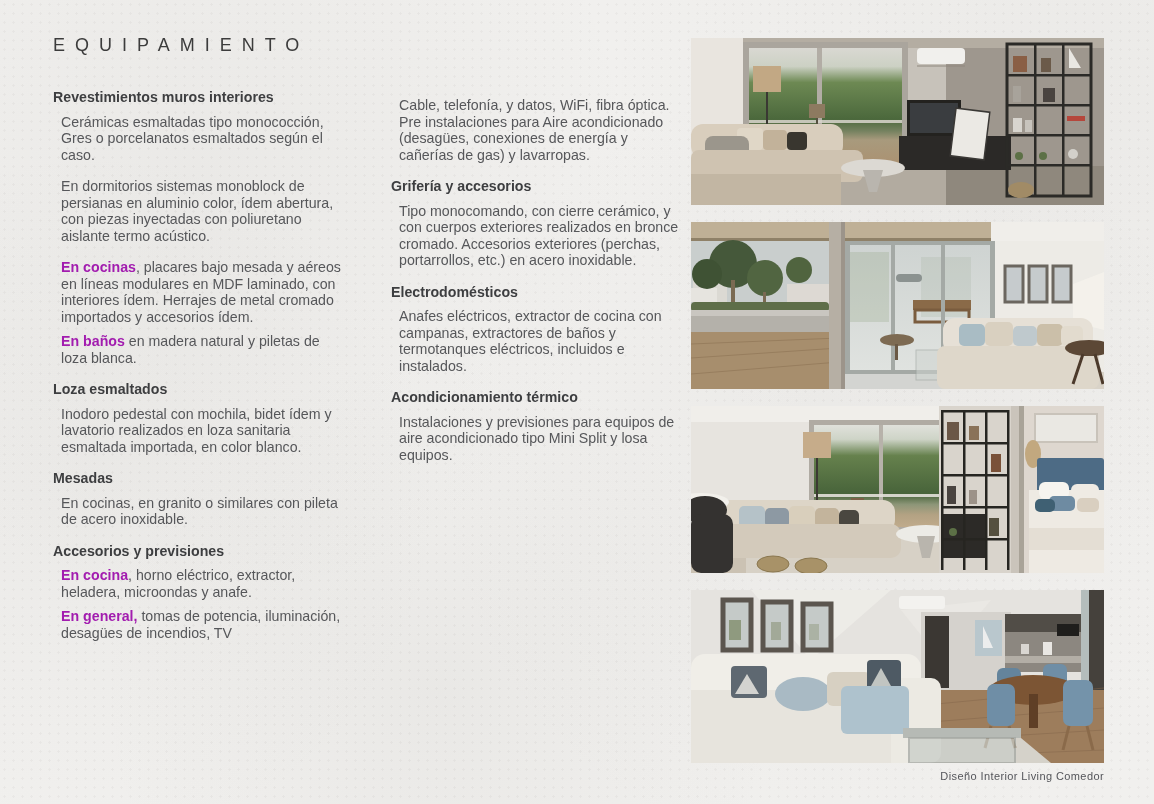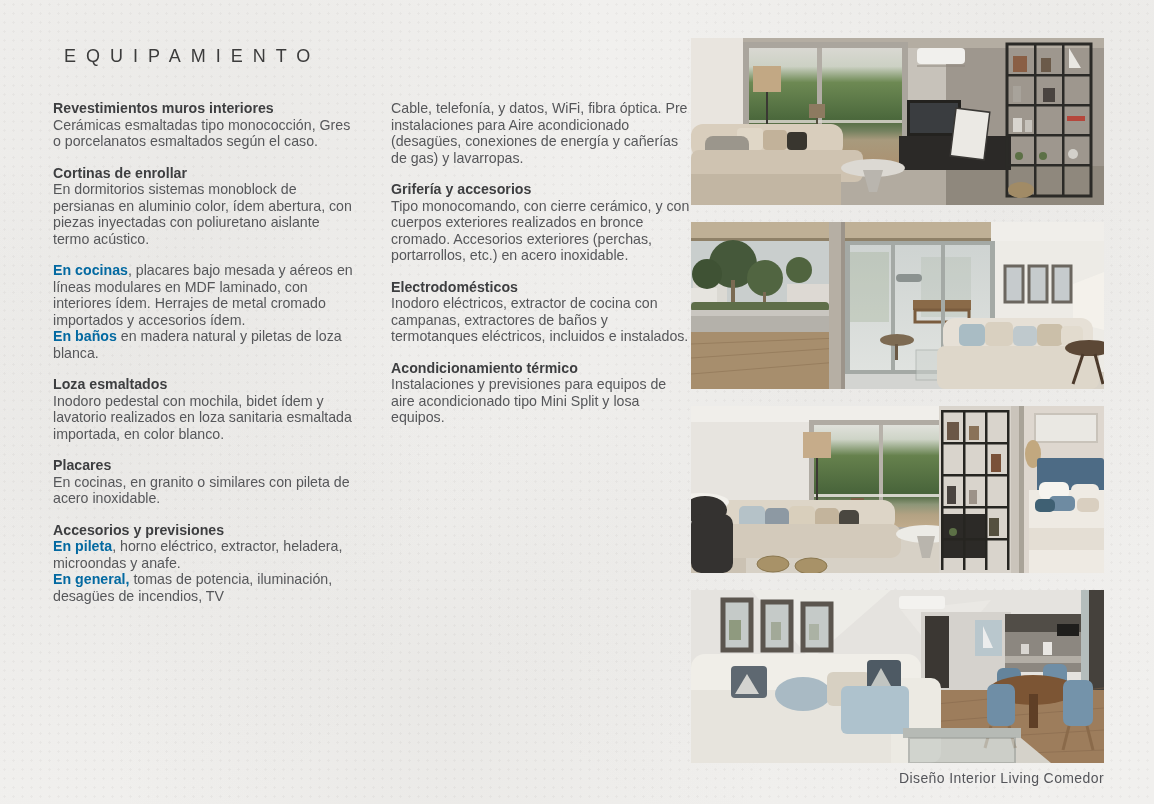--- a/index.html
+++ b/index.html
@@ -12,81 +12,80 @@
       radial-gradient(circle at 72% 58%, rgba(125,122,114,0.05), transparent 42%),
       radial-gradient(circle at 38% 86%, rgba(125,122,114,0.065), transparent 34%),
       radial-gradient(circle at 92% 12%, rgba(125,122,114,0.05), transparent 36%),
       radial-gradient(circle at 8% 62%, rgba(125,122,114,0.05), transparent 30%);
     background-size:9px 9px, auto, auto, auto, auto, auto;
     font-family:"Liberation Sans", sans-serif;
     color:#56575a;
   }
   .page{position:absolute;inset:0;}
   .title{
-    position:absolute;left:53px;top:35px;margin:11px;
+    position:absolute;left:53px;top:35px;margin:0;
     font-size:18px;font-weight:500;letter-spacing:10px;color:#3c3c3c;
   }
-  .columns{position:absolute;left:53px;top:100px;width:640px;display:flex;gap:36px;}
+  .columns{position:absolute;left:53px;top:89px;width:640px;display:flex;gap:36px;}
   .column{width:310px;}
   .spec{margin:0 0 15px 0;}
   .spec h3{margin:0;font-size:14.2px;line-height:16.5px;font-weight:bold;color:#3d3e40;}
-  .spec p{margin:0;font-size:14.2px;line-height:16.5px;color:#56575a;}
-  .spec p .b{font-weight:bold;color:#0369a1;}
+  .spec p{margin:8px;font-size:14.2px;line-height:16.5px;color:#56575a;}
+  .spec p .b{font-weight:bold;color:#a21caf;}
   .photos{position:absolute;left:691px;top:38px;width:413px;}
   .photo{width:413px;height:167px;margin:0 0 17px 0;display:block;}
   .photo.tall{height:173px;margin-bottom:7px;}
   .photo svg{display:block;width:100%;height:100%;}
-  .caption{width:413px;text-align:right;font-size:14px;letter-spacing:0.4px;color:#54555a;}
+  .caption{width:413px;text-align:right;font-size:11px;letter-spacing:0.4px;color:#54555a;}
 </style>
 </head>
 <body>
 
 <div class="page">
 
   <h1 class="title">EQUIPAMIENTO</h1>
 
   <div class="columns">
     <div class="column">
         <section class="spec">
           <h3>Revestimientos muros interiores</h3>
           <p><span>Cerámicas esmaltadas tipo monococción, Gres o porcelanatos esmaltados según el caso.</span></p>
         </section>
         <section class="spec">
-          <h3>Cortinas de enrollar</h3>
           <p><span>En dormitorios sistemas monoblock de persianas en aluminio color, ídem abertura, con piezas inyectadas con poliuretano aislante termo acústico.</span></p>
         </section>
         <section class="spec">
           <p><span class="b">En cocinas</span><span>, placares bajo mesada y aéreos en líneas modulares en MDF laminado, con interiores ídem. Herrajes de metal cromado importados y accesorios ídem.</span></p>
           <p><span class="b">En baños</span><span> en madera natural y piletas de loza blanca.</span></p>
         </section>
         <section class="spec">
           <h3>Loza esmaltados</h3>
           <p><span>Inodoro pedestal con mochila, bidet ídem y lavatorio realizados en loza sanitaria esmaltada importada, en color blanco.</span></p>
         </section>
         <section class="spec">
-          <h3>Placares</h3>
+          <h3>Mesadas</h3>
           <p><span>En cocinas, en granito o similares con pileta de acero inoxidable.</span></p>
         </section>
         <section class="spec">
           <h3>Accesorios y previsiones</h3>
-          <p><span class="b">En pileta</span><span>, horno eléctrico, extractor, heladera, microondas y anafe.</span></p>
+          <p><span class="b">En cocina</span><span>, horno eléctrico, extractor, heladera, microondas y anafe.</span></p>
           <p><span class="b">En general,</span><span> tomas de potencia, iluminación, desagües de incendios, TV</span></p>
         </section>
       </div>
     <div class="column">
         <section class="spec">
           <p><span>Cable, telefonía, y datos, WiFi, fibra óptica. Pre instalaciones para Aire acondicionado (desagües, conexiones de energía y cañerías de gas) y lavarropas.</span></p>
         </section>
         <section class="spec">
           <h3>Grifería y accesorios</h3>
           <p><span>Tipo monocomando, con cierre cerámico, y con cuerpos exteriores realizados en bronce cromado. Accesorios exteriores (perchas, portarrollos, etc.) en acero inoxidable.</span></p>
         </section>
         <section class="spec">
           <h3>Electrodomésticos</h3>
-          <p><span>Inodoro eléctricos, extractor de cocina con campanas, extractores de baños y termotanques eléctricos, incluidos e instalados.</span></p>
+          <p><span>Anafes eléctricos, extractor de cocina con campanas, extractores de baños y termotanques eléctricos, incluidos e instalados.</span></p>
         </section>
         <section class="spec">
           <h3>Acondicionamiento térmico</h3>
           <p><span>Instalaciones y previsiones para equipos de aire acondicionado tipo Mini Split y losa equipos.</span></p>
         </section>
       </div>
   </div>
 
   <div class="photos">
 

